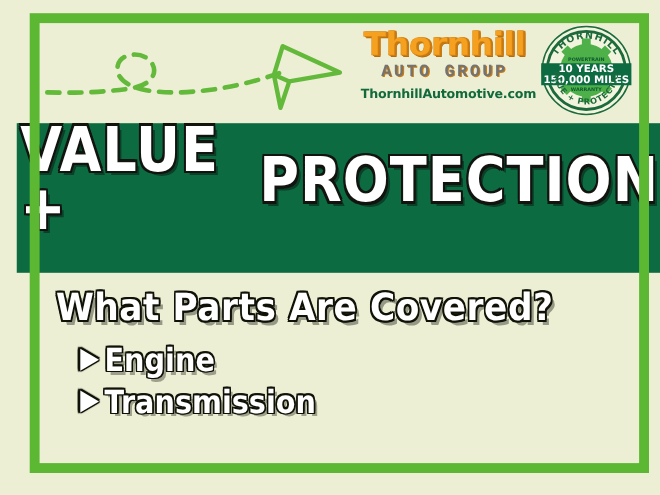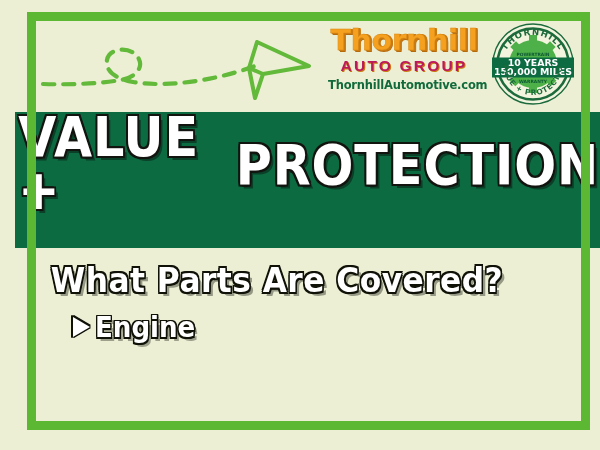--- a/index.html
+++ b/index.html
@@ -65,25 +65,25 @@
     letter-spacing:-0.5px;
     color:#f5a11f;
     line-height:1;
     text-shadow:
       1px 0 0 #c97a12, 2px 0 0 #c97a12, 2px 1px 0 #c97a12,
       1px 1px 0 #c97a12, 2px 2px 0 #b56a0c;
     transform:scaleX(1.04);
     -webkit-text-stroke:0.4px #d98a16;
   }
   .logo-sub{
-    font-family:Liberation Sans, sans-serif;
+    font-family:Liberation Mono, monospace;
     font-weight:bold;
     font-size:15.5px;
     letter-spacing:2.2px;
-    color:#be185d;
+    color:#737373;
     line-height:1.15;
     margin-top:2px;
     text-shadow:1px 1px 0 #c97a12;
   }
   .logo-url{
     font-family:"DejaVu Sans", sans-serif;
     font-weight:bold;
     font-size:11.5px;
     color:#126a3c;
     letter-spacing:-0.2px;
@@ -260,20 +260,24 @@
 
   <div class="lower">
     <div class="subhead">What Parts Are Covered?</div>
 
     <div class="cols">
       <div class="col left">
         <div class="item">
           <span class="tri"></span>
           <span class="item-label">Engine</span>
         </div>
+        <div class="item">
+          <span class="tri"></span>
+          <span class="item-label">Transmission</span>
+        </div>
       </div>
 
       <div class="col right">
       </div>
     </div>
   </div>
 
   <div class="frame"></div>
 </div>
 

